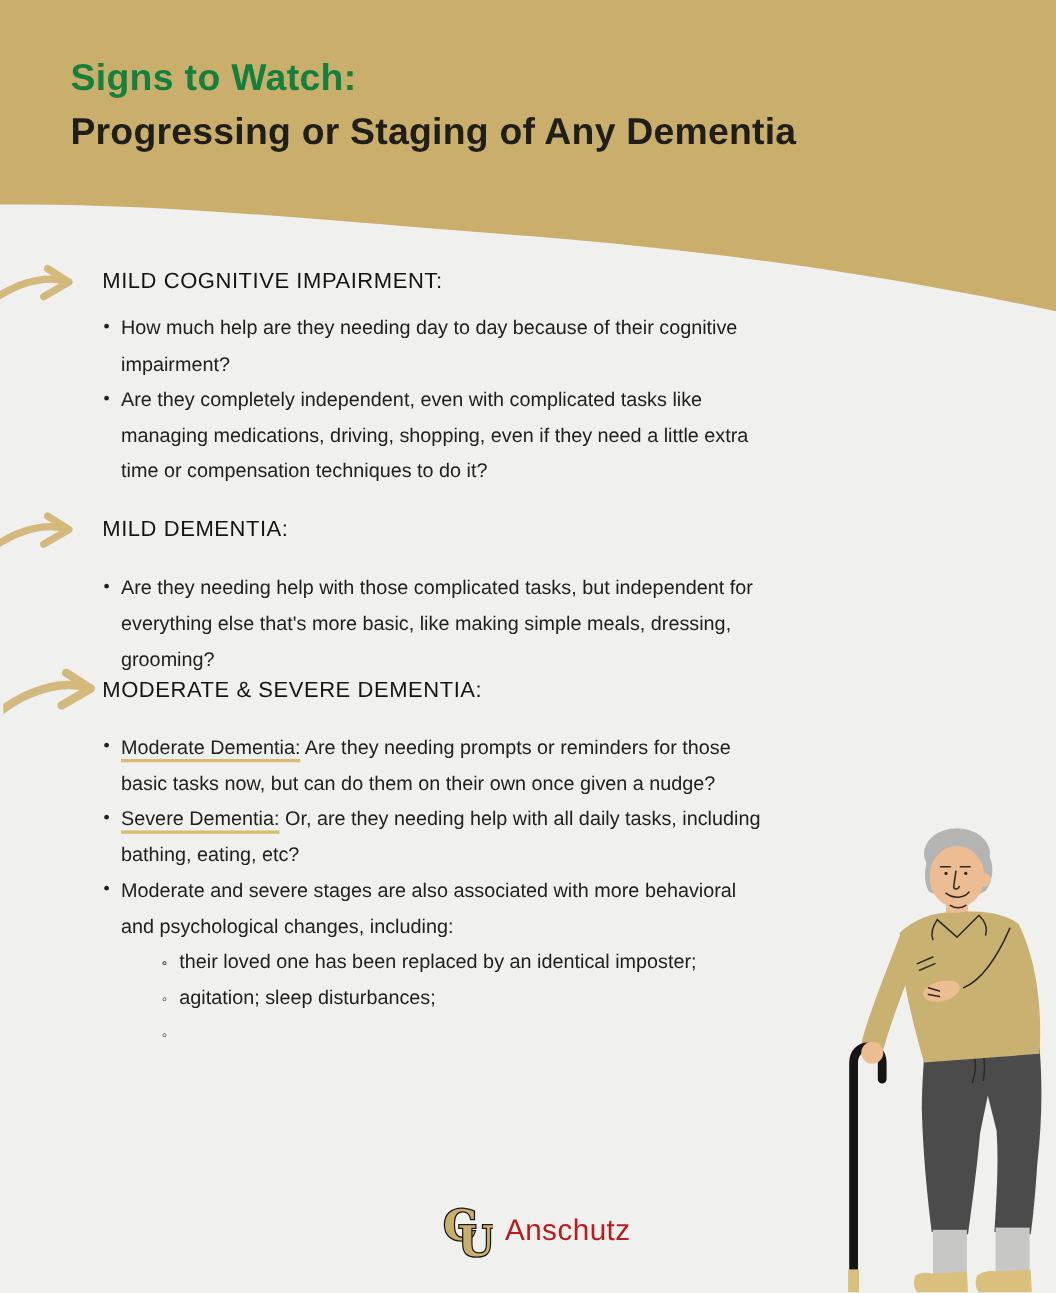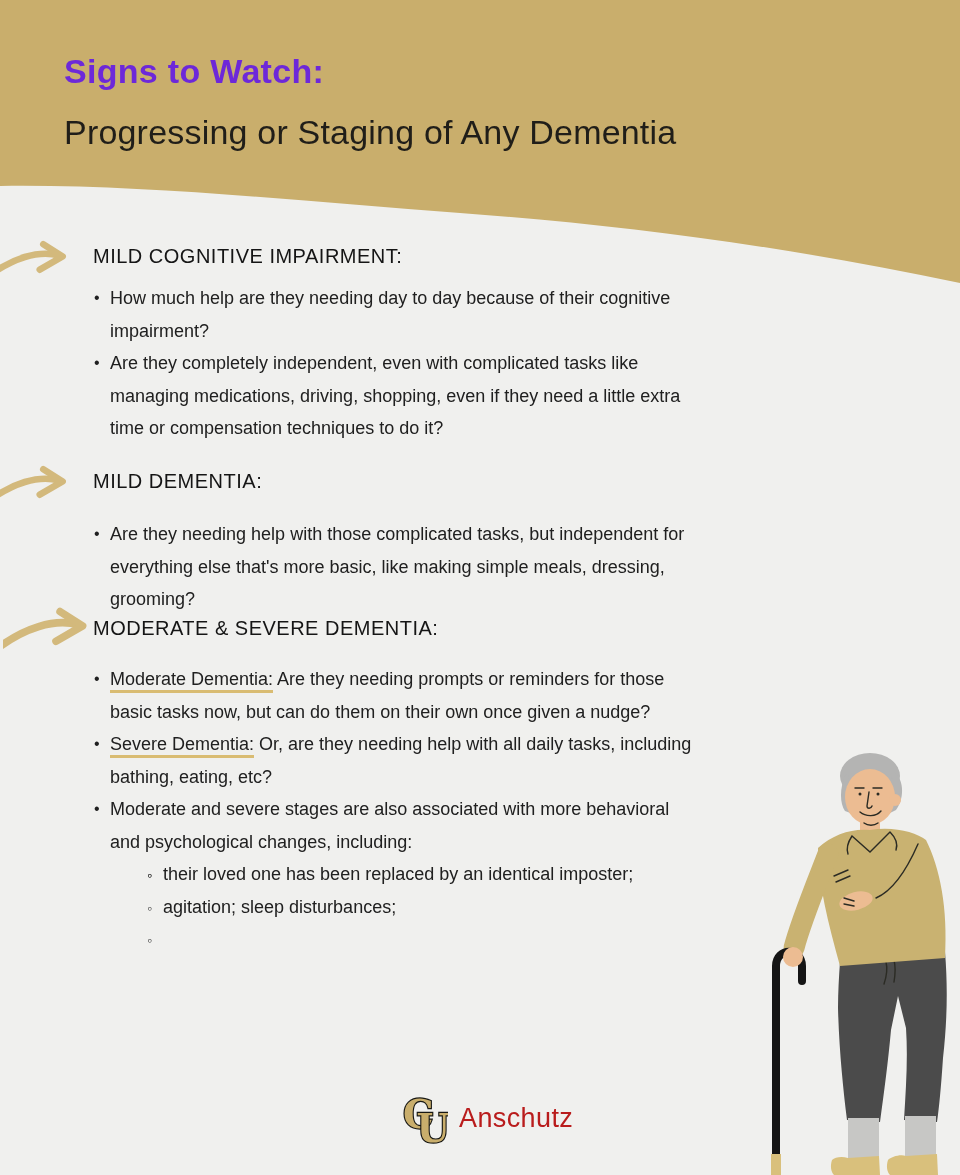--- a/index.html
+++ b/index.html
@@ -5,22 +5,22 @@
   html,body{margin:0;padding:0;}
   body{
     width:960px;height:1175px;position:relative;overflow:hidden;
     background:var(--bg,#f0f0ee);
     font-family:"Liberation Sans","DejaVu Sans",sans-serif;
   }
   
   .header-wave{position:absolute;top:0;left:0;width:960px;height:300px;display:block;}
   .header-wave path{fill:var(--gold,#c9ae6c);}
   .header-text{position:absolute;left:64px;top:50px;}
-  .title-line1{font-size:34px;font-weight:700;color:#6d28d9;letter-spacing:.3px;line-height:42px;}
-  .title-line2{font-size:34px;font-weight:400;color:#201e19;letter-spacing:.2px;line-height:42px;margin-top:19px;}
+  .title-line1{font-size:34px;font-weight:700;color:#15803d;letter-spacing:.3px;line-height:42px;}
+  .title-line2{font-size:34px;font-weight:700;color:#201e19;letter-spacing:.2px;line-height:42px;margin-top:7px;}
   
   #sections{position:absolute;left:93px;top:0;width:740px;}
   .sec{position:absolute;width:740px;}
   .s0{top:245px;} .s1{top:470px;} .s2{top:617px;}
   .sec h2{margin:0;font-size:20px;font-weight:400;color:#151515;letter-spacing:.5px;line-height:23px;}
   .s0 ul.bullets{margin-top:14px;} .s1 ul.bullets{margin-top:25px;} .s2 ul.bullets{margin-top:23px;}
   ul{list-style:none;margin:0;padding:0;}
   li.b{position:relative;padding-left:17px;font-size:18px;line-height:32.5px;color:#202020;white-space:pre-line;}
   li.b>.marker{position:absolute;left:1px;top:0;font-size:16px;color:#202020;white-space:normal;}
   ul.subs{margin-left:36px;}

